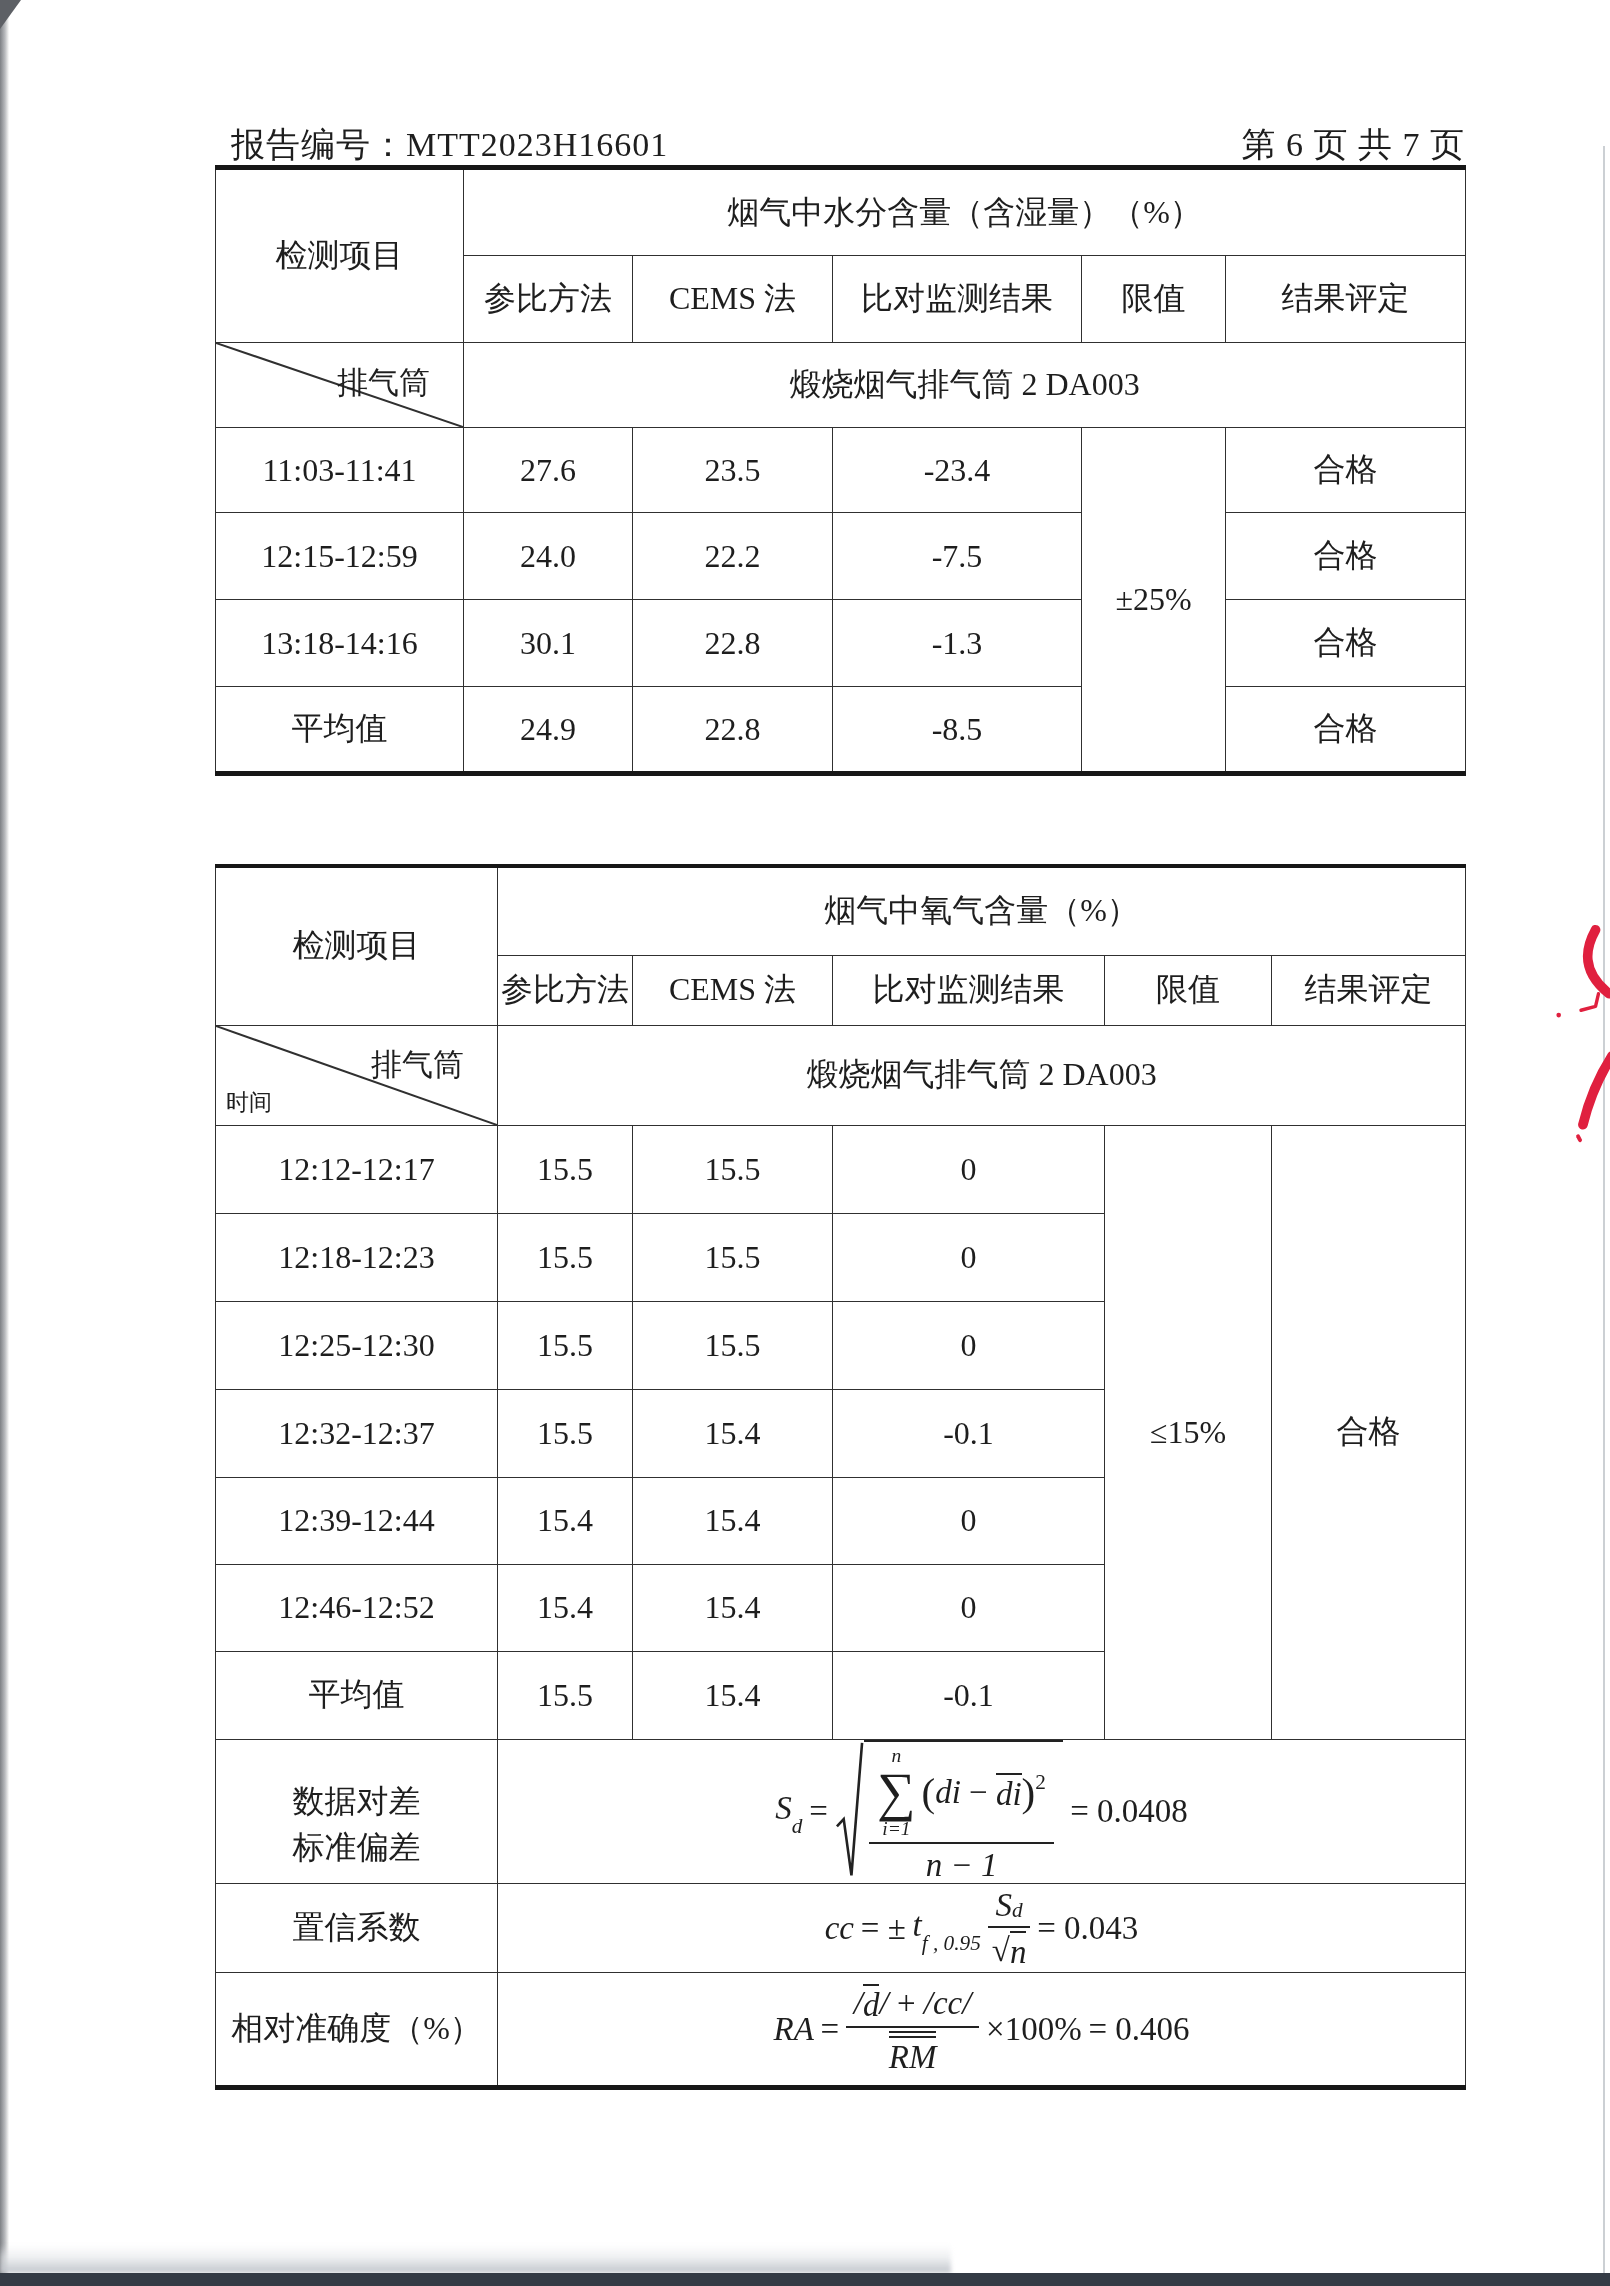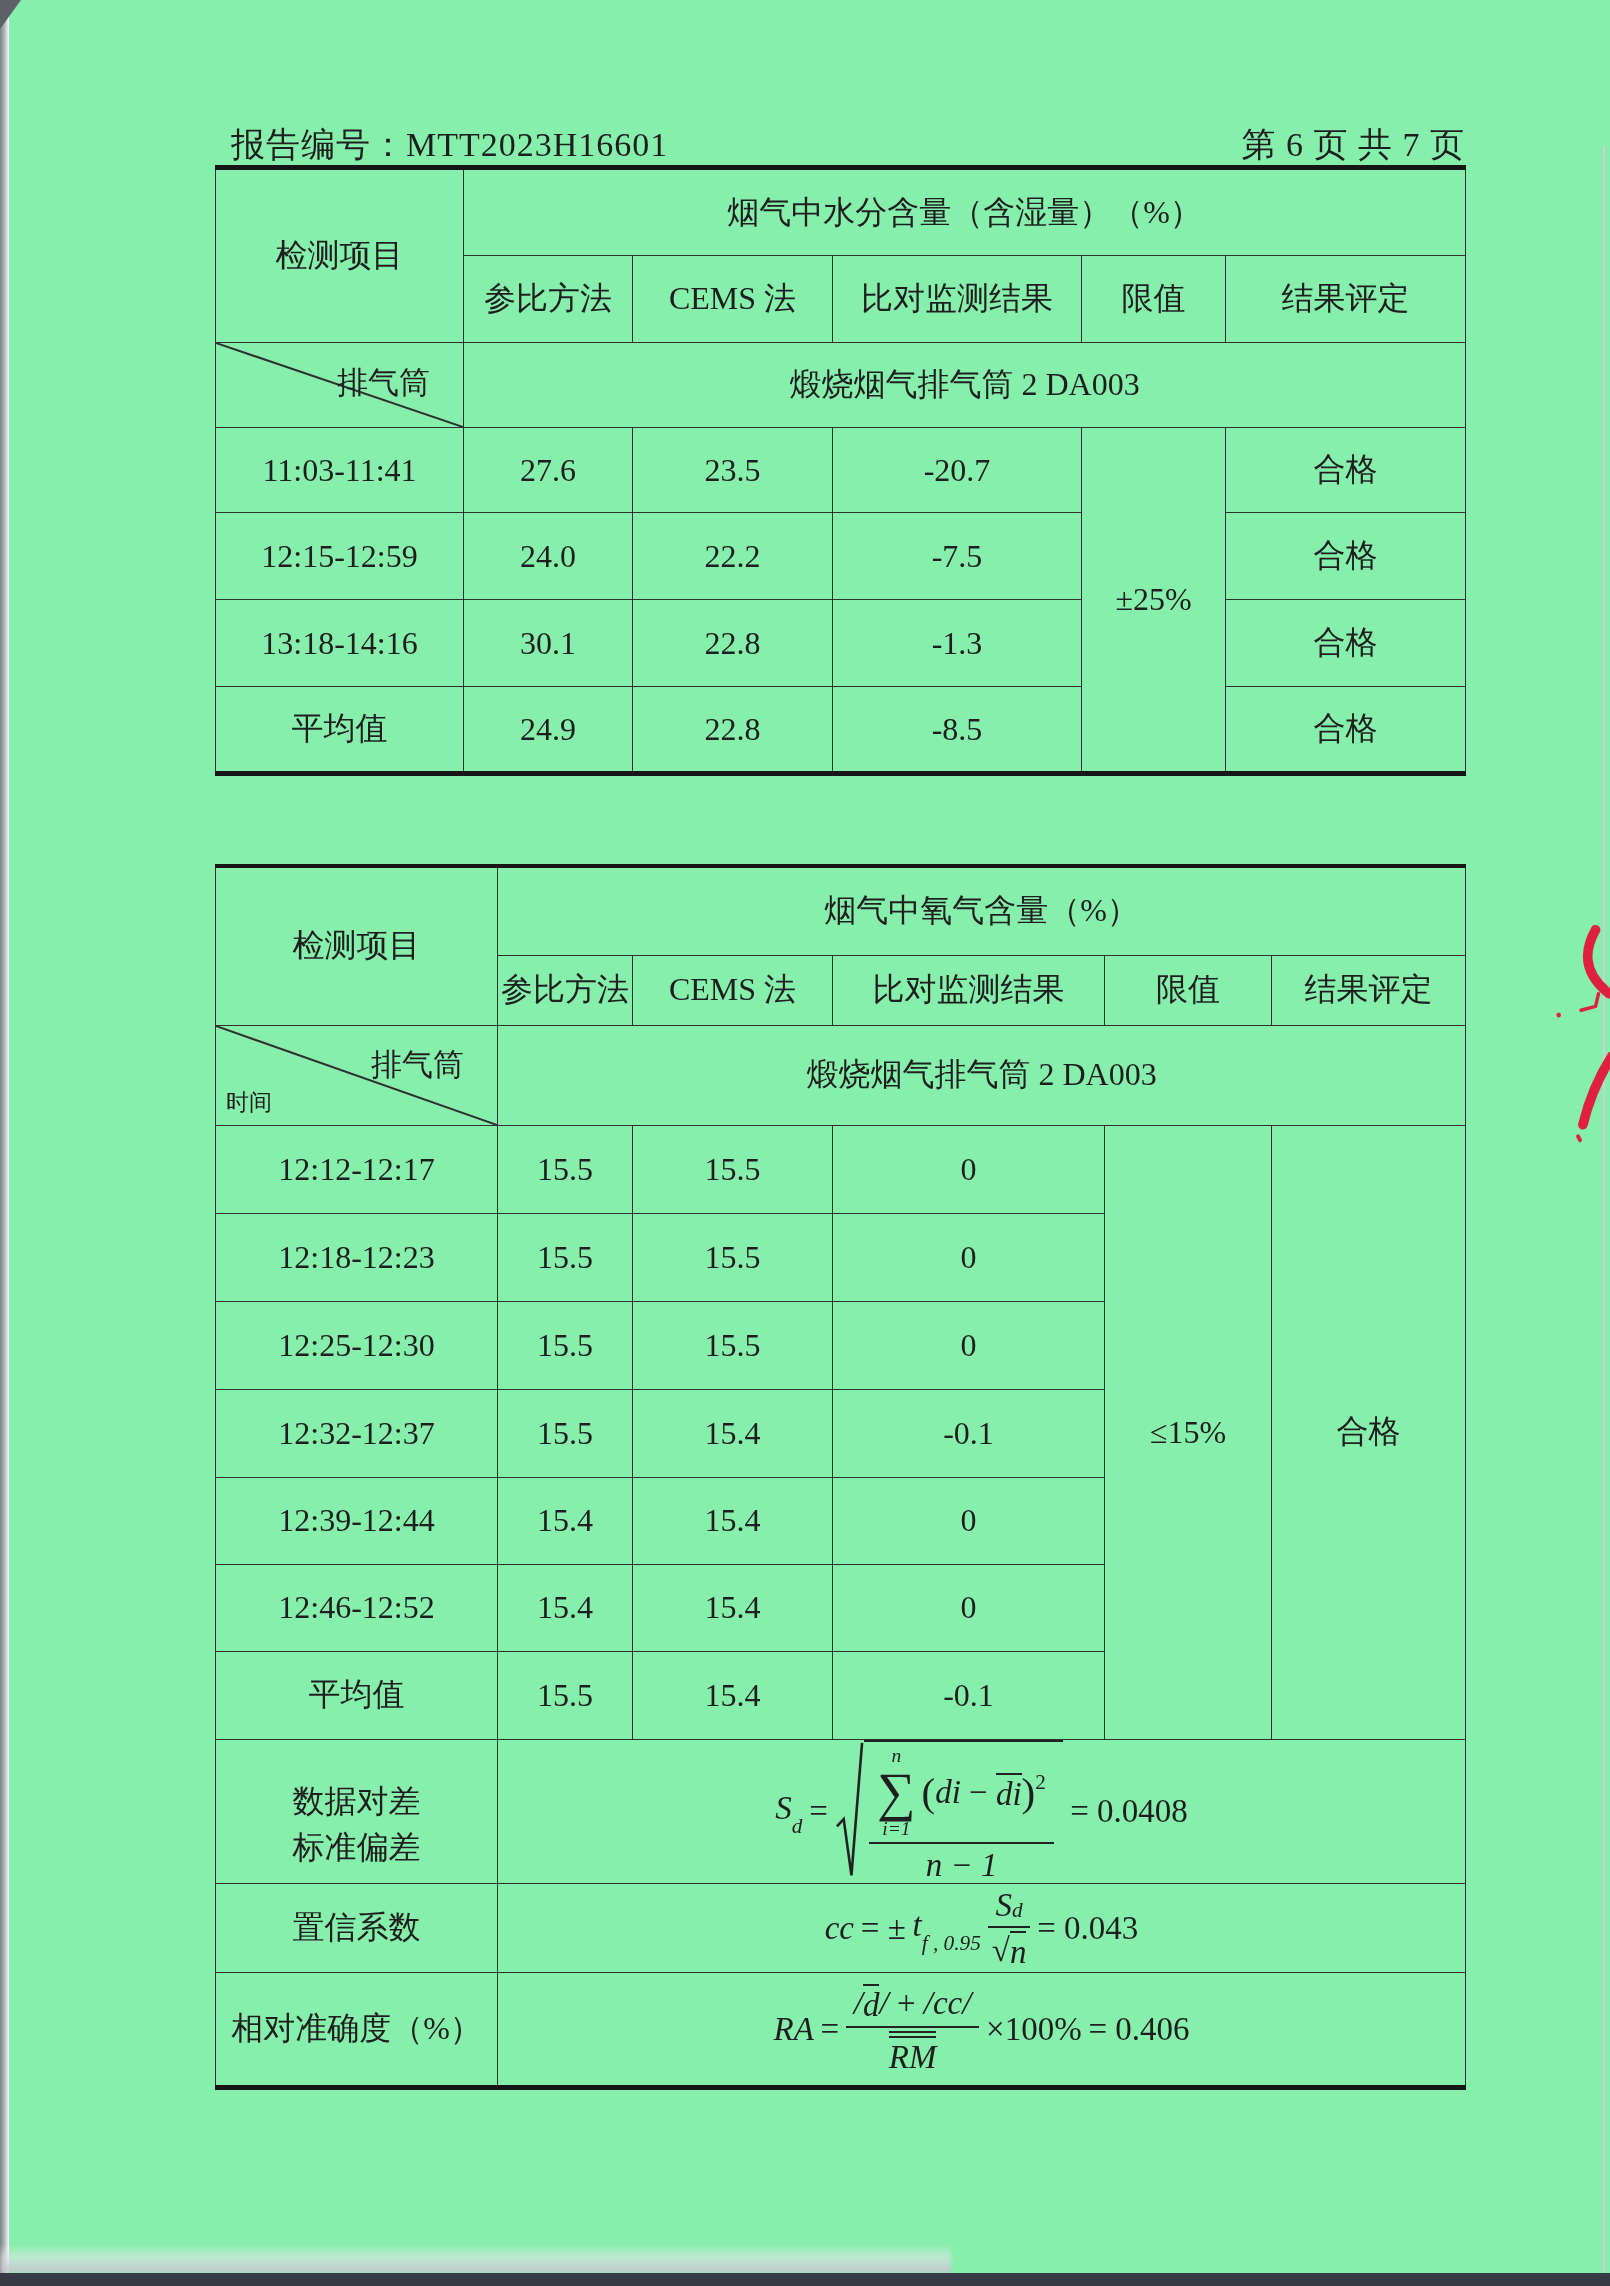--- a/index.html
+++ b/index.html
@@ -1,18 +1,18 @@
 <!DOCTYPE html>
 <html><head>
 <meta charset="utf-8">
 <style>
   html,body { margin:0; padding:0; background:#888; }
   .page {
     position:relative; width:1611px; height:2286px; margin:0 auto;
-    background:#86efac; overflow:hidden;
+    background:#ffffff; overflow:hidden;
     font-family:"Liberation Serif","DejaVu Serif",serif;
     color:#1e1e1e;
   }
   
   .edge-left   { position:absolute; left:0; top:0; bottom:0; width:8.7px;
                  background:linear-gradient(90deg,#7e8185 0%,#b9bbbe 55%,#fdfdfc 100%); }
   .corner-tl   { position:absolute; left:0; top:0; width:0; height:0;
                  border-left:21.3px solid #5d6065; border-bottom:29px solid transparent; }
   .edge-right  { position:absolute; right:5.8px; top:146px; bottom:0; width:1.9px; background:#ccd0d4; }
   .edge-bottom { position:absolute; left:0; right:0; bottom:0; height:12.6px; background:#343b45; }
@@ -103,21 +103,21 @@
           <line x1="0" y1="0" x2="100" y2="100" stroke="#303030" stroke-width="2" vector-effect="non-scaling-stroke"></line>
         </svg>
         <span class="diag-top">排气筒</span>
       </td>
       <td colspan="5">煅烧烟气排气筒 2 DA003</td>
     </tr>
     <tr style="height:85px">
       <td class="num">11:03-11:41</td>
       <td class="num">27.6</td>
       <td class="num">23.5</td>
-      <td class="num">-20.7</td>
+      <td class="num">-23.4</td>
       <td rowspan="4" class="num">±25%</td>
       <td>合格</td>
     </tr>
     <tr style="height:87px">
       <td class="num">12:15-12:59</td>
       <td class="num">24.0</td>
       <td class="num">22.2</td>
       <td class="num">-7.5</td>
       <td>合格</td>
     </tr>

